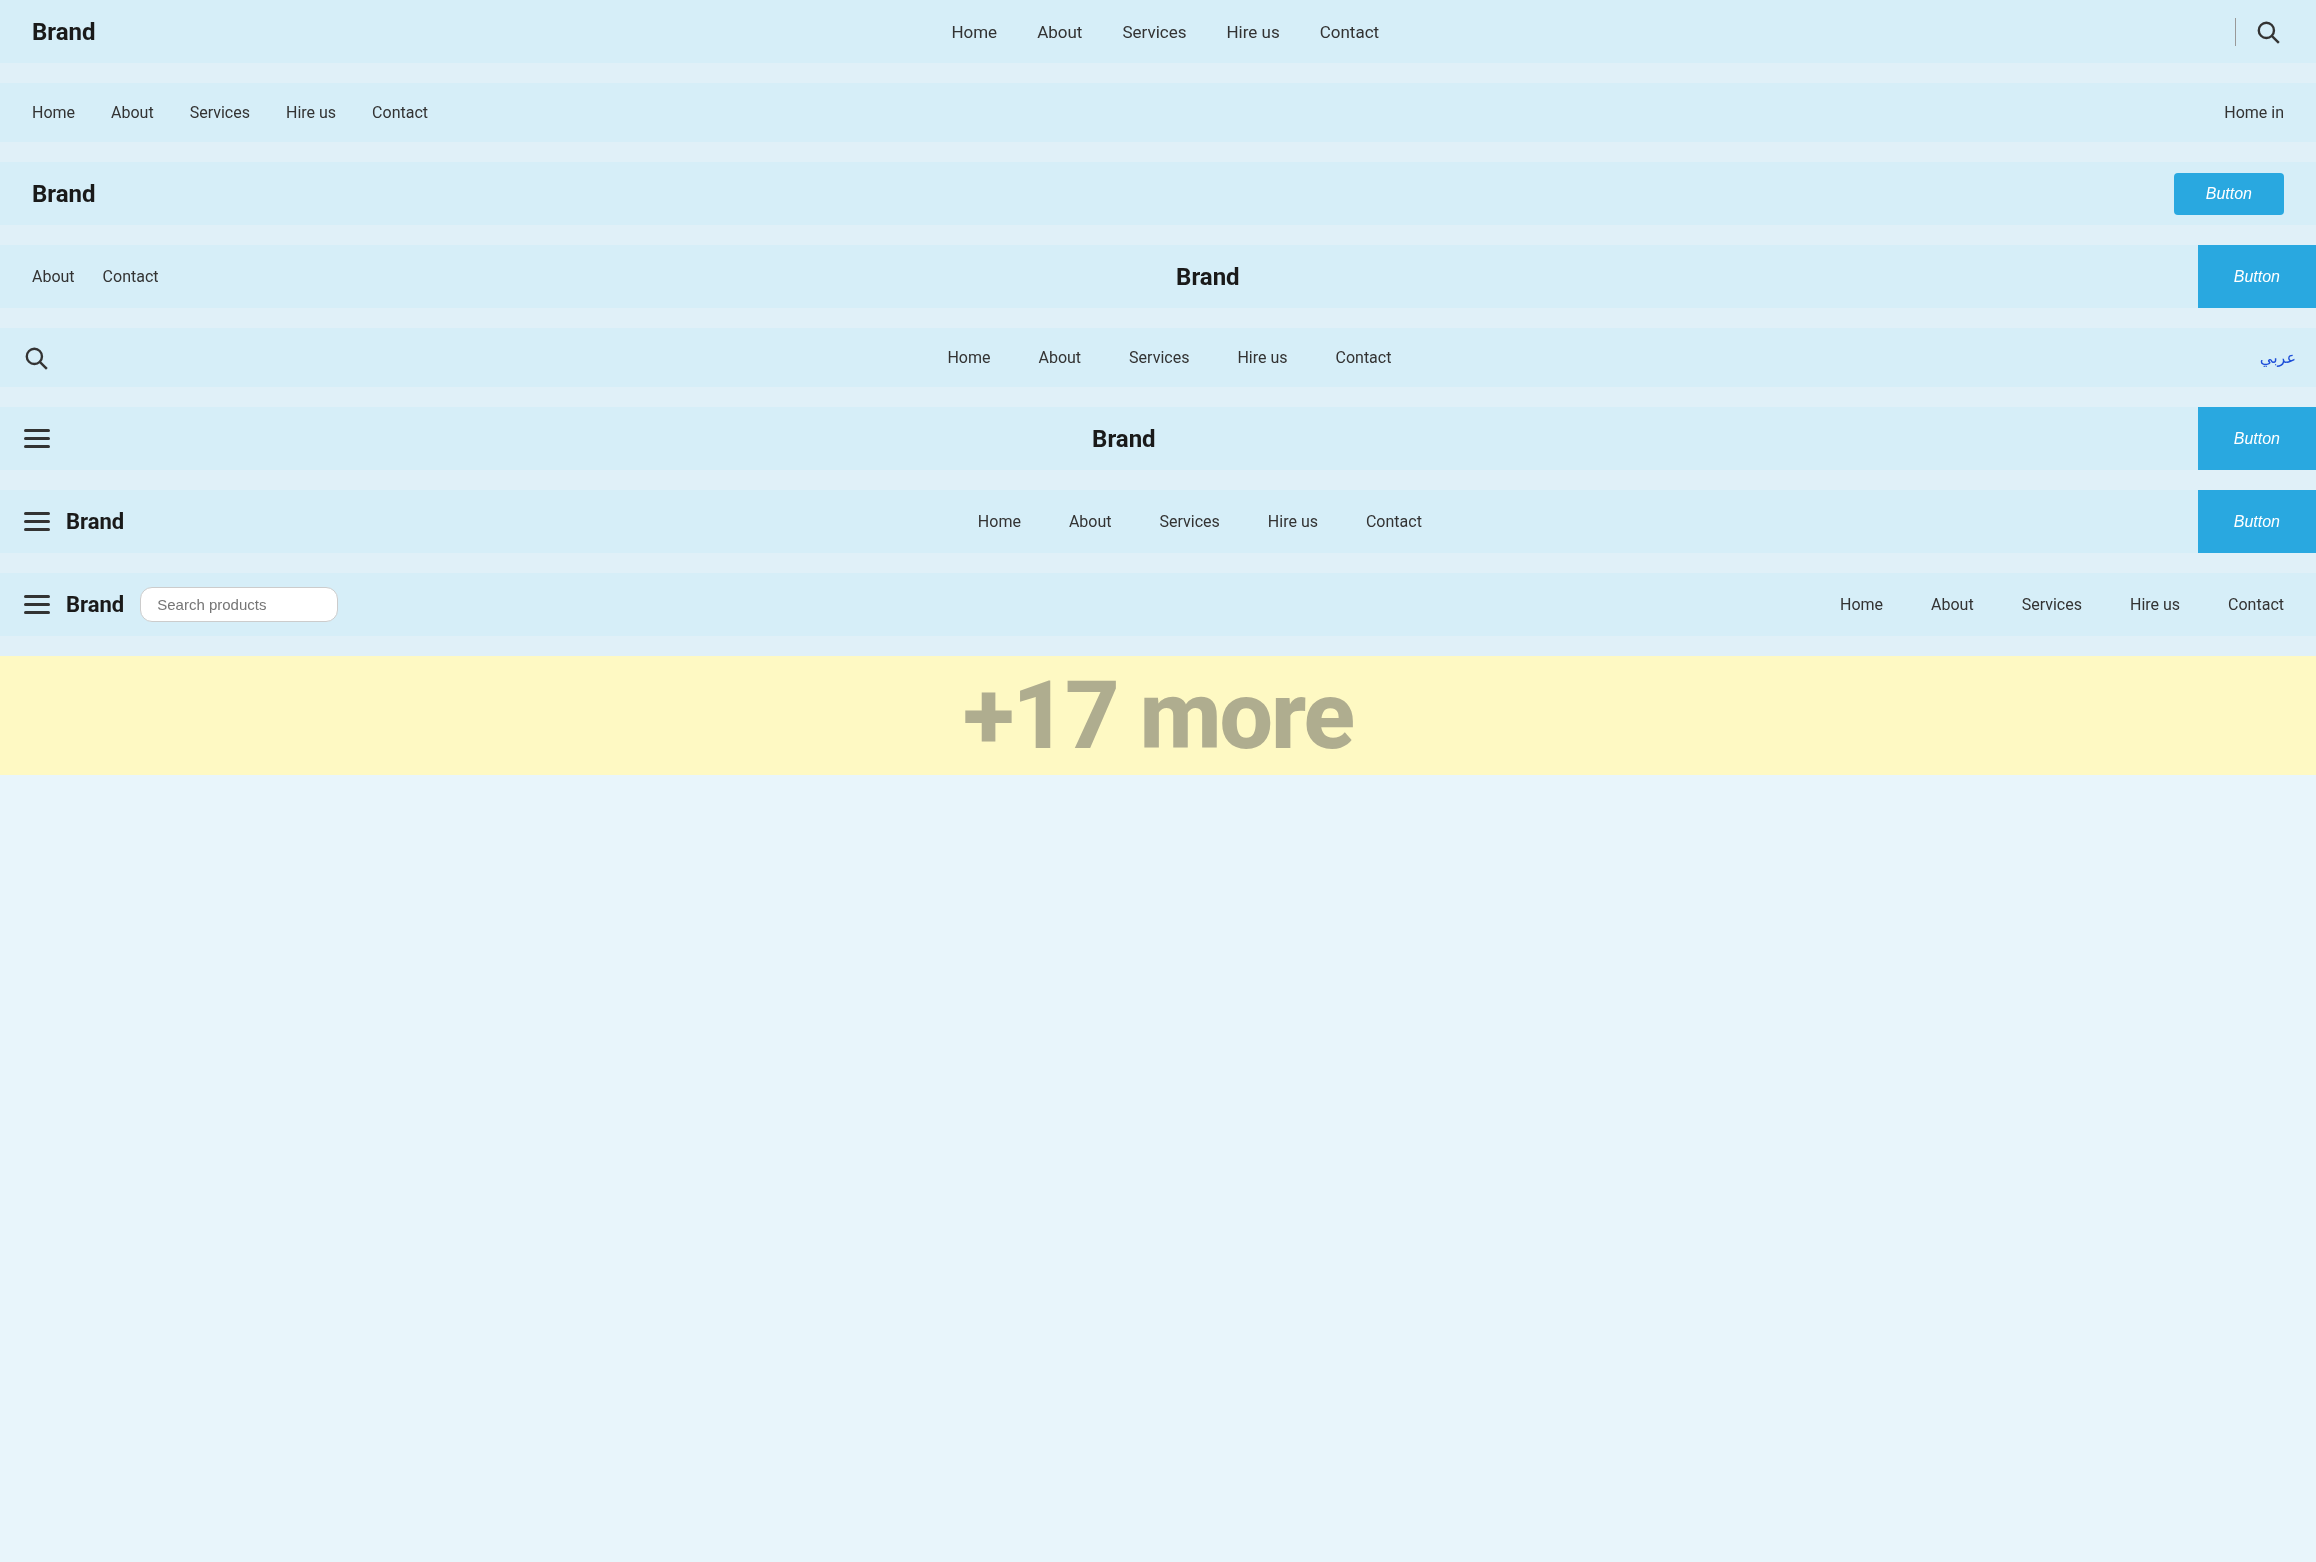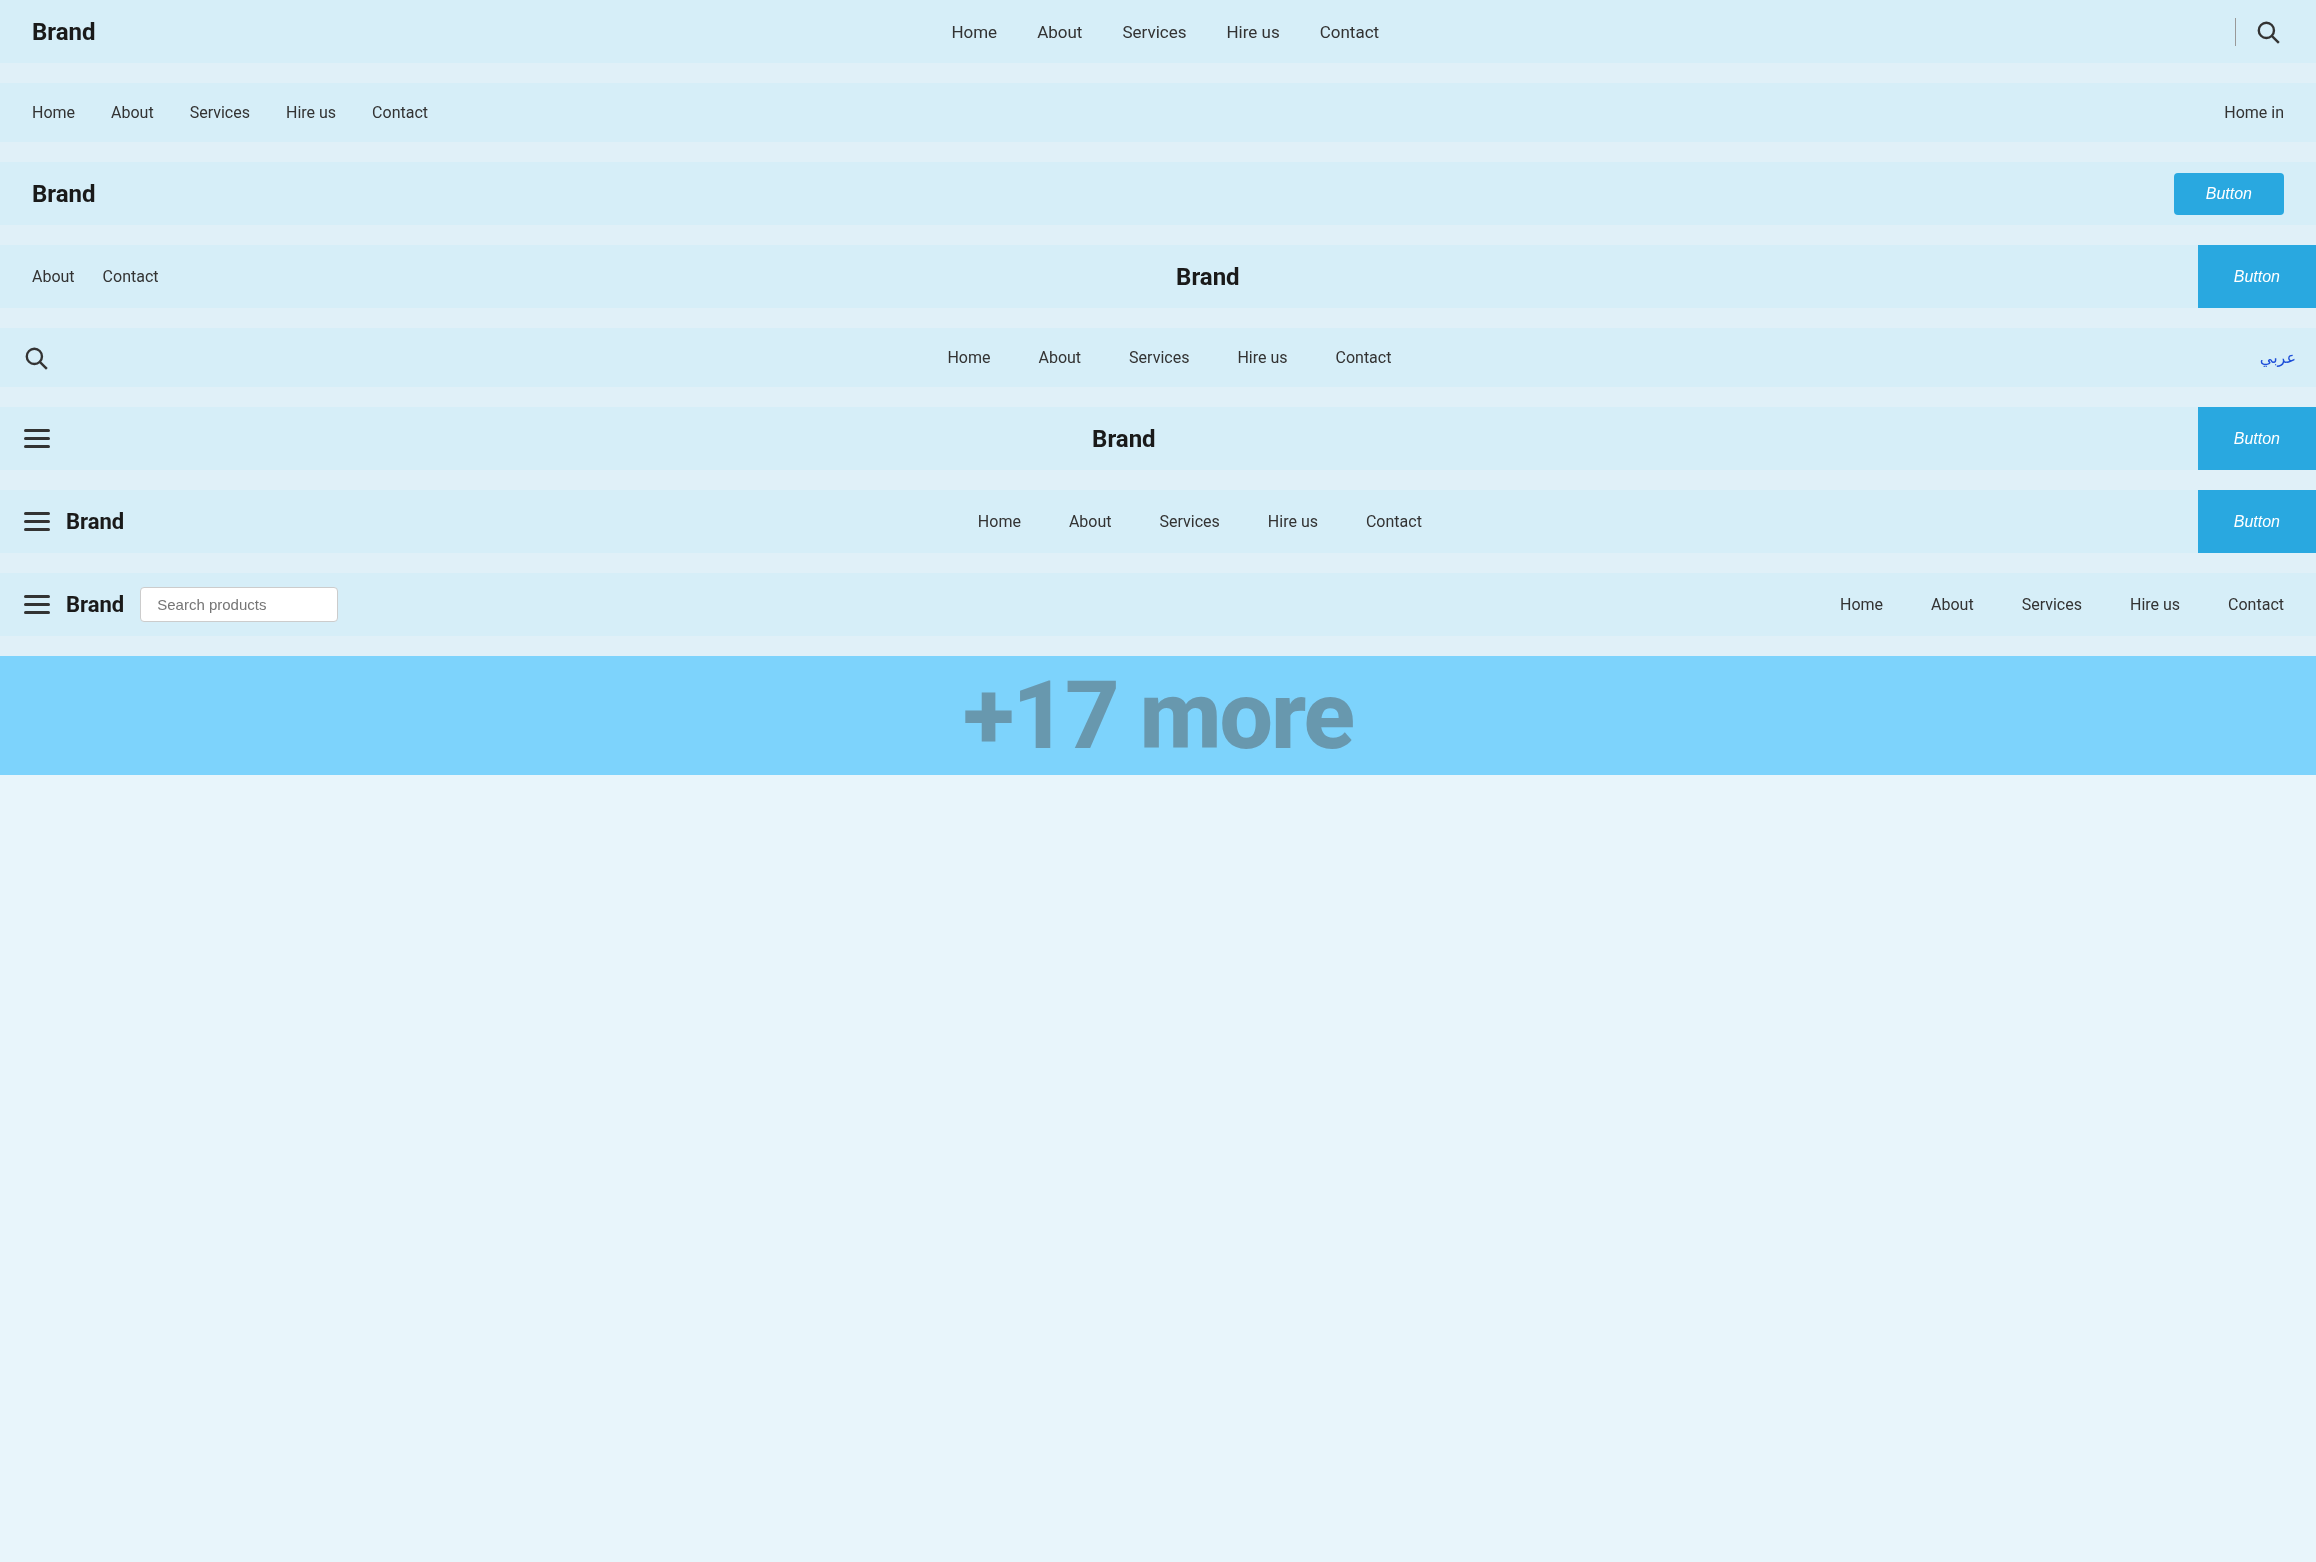--- a/index.html
+++ b/index.html
@@ -303,21 +303,21 @@
     }
 
     .navbar-8 .left-section .brand {
       font-size: 22px;
       font-weight: 700;
       color: #1a1a1a;
     }
 
     .search-input {
       border: 1.5px solid #ccc;
-      border-radius: 4px;
+      border-radius: 12px;
       padding: 8px 16px;
       font-size: 15px;
       color: #999;
       width: 198px;
       background: white;
       outline: none;
     }
 
     .navbar-8 .nav-links {
       flex: 1;
@@ -327,21 +327,21 @@
     }
 
     .navbar-8 .nav-links a {
       text-decoration: none;
       color: #333;
       font-size: 16px;
     }
 
     
     .more-overlay {
-      background: #7dd3fc;
+      background: #fef9c3;
       display: flex;
       align-items: center;
       justify-content: center;
       height: 119px;
       position: relative;
     }
 
     .more-text {
       font-size: 95px;
       font-weight: 800;

